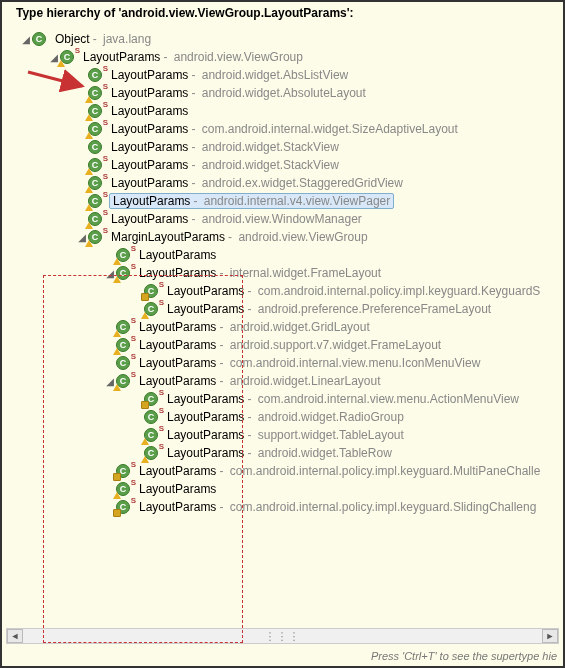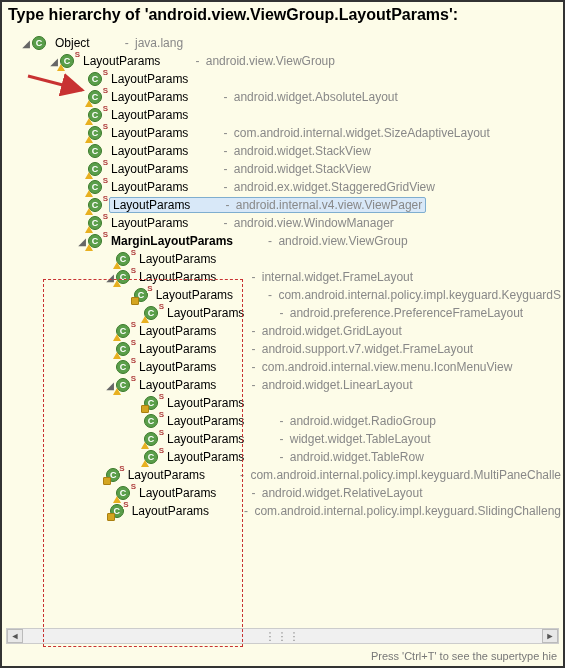--- a/index.html
+++ b/index.html
@@ -9,22 +9,22 @@
       background: #fdfce8;
       width: 565px;
       height: 668px;
       overflow: hidden;
       position: relative;
       border: 2px solid #333;
     }
     .header {
       font-weight: bold;
       color: #000;
-      padding: 4px 2px 10px 6px;
-      font-size: 16px;
+      padding: 4px 2px 10px 14px;
+      font-size: 12px;
     }
     .tree-container {
       position: relative;
       padding-left: 4px;
     }
     .tree-row {
       display: flex;
       align-items: center;
       height: 18px;
       white-space: nowrap;
@@ -87,22 +87,22 @@
     .overlay-warn {
       position: absolute;
       bottom: -2px;
       left: -3px;
       width: 0; height: 0;
       border-left: 4px solid transparent;
       border-right: 4px solid transparent;
       border-bottom: 7px solid #e8b020;
     }
     .class-name { color: #000; }
-    .class-name.bold { font-weight: bold; }
-    .pkg { color: #888; padding-left: 32px; }
+    .class-name.bold { font-weight: normal; }
+    .pkg { color: #888; }
     .pkg .dash { margin: 0 3px; }
     .row-content {
       display: inline-flex;
       align-items: flex-end;
       padding: 0 2px;
     }
     .row-content.selected {
       background: #d8e8f8;
       border: 1px solid #7faecf;
       border-radius: 2px;
@@ -147,20 +147,21 @@
       color: #555;
     }
     .sb-track { flex: 1; display: flex; align-items: center; justify-content: center; }
     .sb-grip { font-size: 11px; color: #888; letter-spacing: 1px; }
     .footer {
       position: absolute;
       bottom: 4px;
       right: 6px;
       color: #777;
       font-size: 11px;
+      font-style: italic;
     }
   </style>
 </head>
 <body>
 
 <div class="header">Type hierarchy of 'android.view.ViewGroup.LayoutParams':</div>
 
 <div class="tree-container">
 
   <svg class="arrow" width="62" height="24">
@@ -201,20 +202,21 @@
       </div>
       <div class="tree-row">
         <span class="indent" style="width: 70px;"></span>
         <span class="expander none">▷</span>
         <span class="icon-wrap">
           <span class="class-icon">C</span>
           <span class="badge-s">S</span>
         </span>
         <span class="row-content">
           <span class="class-name">LayoutParams</span>
+          <span class="pkg"><span class="dash"> - </span><span>android.widget.AbsListView</span></span>
         </span>
       </div>
       <div class="tree-row">
         <span class="indent" style="width: 70px;"></span>
         <span class="expander none">▷</span>
         <span class="icon-wrap">
           <span class="class-icon">C</span>
           <span class="overlay-warn"></span>
           <span class="badge-s">S</span>
         </span>
@@ -429,20 +431,21 @@
       <div class="tree-row">
         <span class="indent" style="width: 126px;"></span>
         <span class="expander none">▷</span>
         <span class="icon-wrap">
           <span class="class-icon">C</span>
           <span class="overlay-lock"></span>
           <span class="badge-s">S</span>
         </span>
         <span class="row-content">
           <span class="class-name">LayoutParams</span>
+          <span class="pkg"><span class="dash"> - </span><span>com.android.internal.view.menu.ActionMenuView</span></span>
         </span>
       </div>
       <div class="tree-row">
         <span class="indent" style="width: 126px;"></span>
         <span class="expander none">▷</span>
         <span class="icon-wrap">
           <span class="class-icon">C</span>
           <span class="badge-s">S</span>
         </span>
         <span class="row-content">
@@ -453,21 +456,21 @@
       <div class="tree-row">
         <span class="indent" style="width: 126px;"></span>
         <span class="expander none">▷</span>
         <span class="icon-wrap">
           <span class="class-icon">C</span>
           <span class="overlay-warn"></span>
           <span class="badge-s">S</span>
         </span>
         <span class="row-content">
           <span class="class-name">LayoutParams</span>
-          <span class="pkg"><span class="dash"> - </span><span>widget.widget.TableLayout</span></span>
+          <span class="pkg"><span class="dash"> - </span><span>support.widget.TableLayout</span></span>
         </span>
       </div>
       <div class="tree-row">
         <span class="indent" style="width: 126px;"></span>
         <span class="expander none">▷</span>
         <span class="icon-wrap">
           <span class="class-icon">C</span>
           <span class="overlay-warn"></span>
           <span class="badge-s">S</span>
         </span>
@@ -492,21 +495,20 @@
       <div class="tree-row">
         <span class="indent" style="width: 98px;"></span>
         <span class="expander none">▷</span>
         <span class="icon-wrap">
           <span class="class-icon">C</span>
           <span class="overlay-warn"></span>
           <span class="badge-s">S</span>
         </span>
         <span class="row-content">
           <span class="class-name">LayoutParams</span>
-          <span class="pkg"><span class="dash"> - </span><span>android.widget.RelativeLayout</span></span>
         </span>
       </div>
       <div class="tree-row">
         <span class="indent" style="width: 98px;"></span>
         <span class="expander none">▷</span>
         <span class="icon-wrap">
           <span class="class-icon">C</span>
           <span class="overlay-lock"></span>
           <span class="badge-s">S</span>
         </span>

